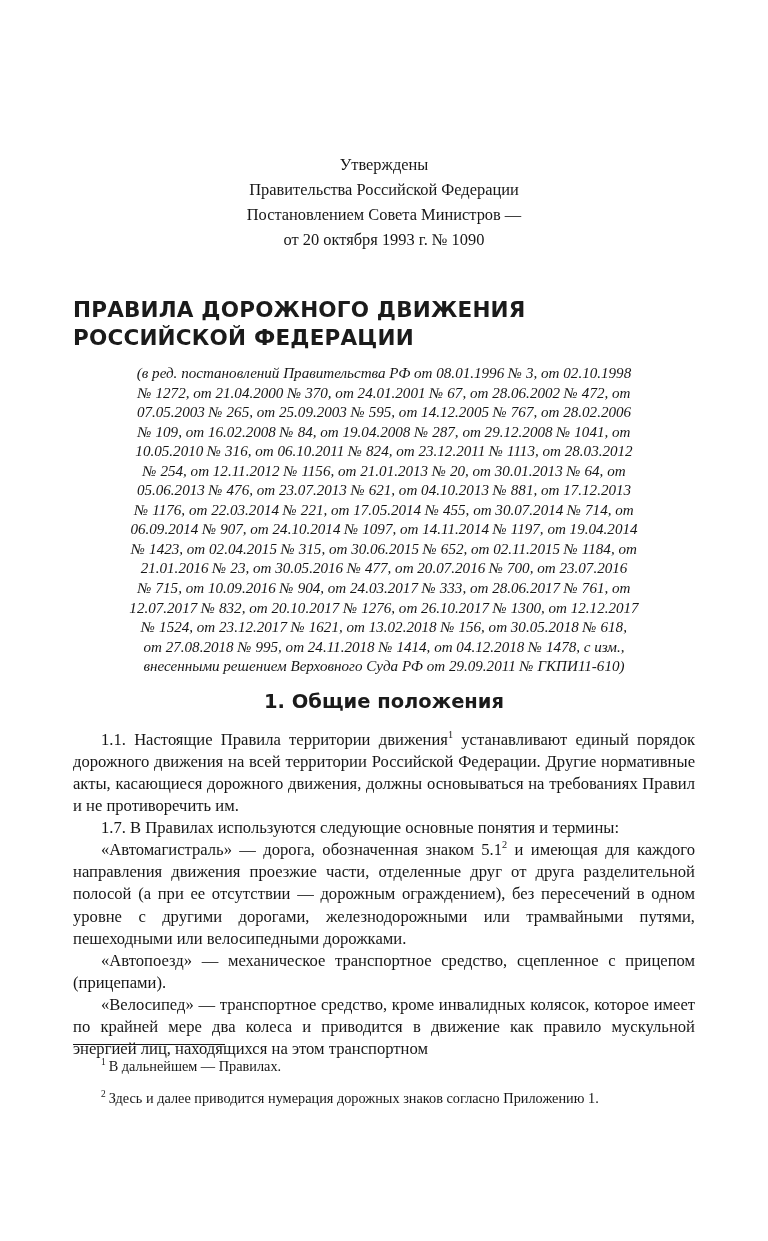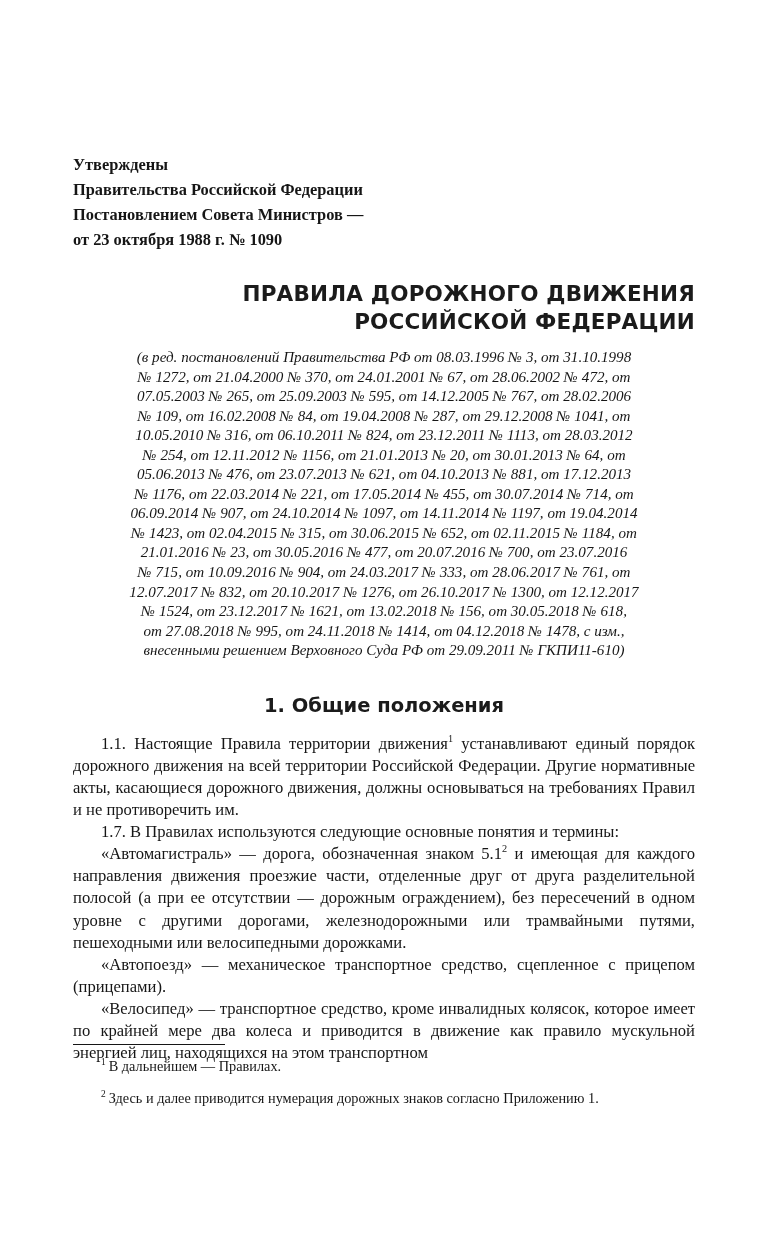--- a/index.html
+++ b/index.html
@@ -20,31 +20,30 @@
   .content {
     position: absolute;
     left: 73px;
     top: 0;
     width: 622px;
   }
 
   
   .approval {
     margin-top: 152px;
-    text-align: left;
+    text-align: center;
     font-size: 16.4px;
     line-height: 25px;
-    font-weight: bold;
   }
   .approval div { white-space: nowrap; }
 
   
   .doc-title {
-    margin-top: 28px;
-    text-align: right;
+    margin-top: 44px;
+    text-align: left;
     font-family: "DejaVu Sans", "Liberation Sans", sans-serif;
     font-weight: bold;
     font-size: 21.5px;
     line-height: 28px;
     letter-spacing: 0.2px;
     color: #1b1b1b;
   }
   .doc-title div { white-space: nowrap; }
 
   
@@ -52,21 +51,21 @@
     margin-top: 12px;
     text-align: center;
     font-style: italic;
     font-size: 15.1px;
     line-height: 19.55px;
   }
   .amendments div { white-space: nowrap; }
 
   
   .section-heading {
-    margin-top: 32px;
+    margin-top: 12px;
     text-align: center;
     font-family: "DejaVu Sans", "Liberation Sans", sans-serif;
     font-weight: bold;
     font-size: 19.5px;
     line-height: 26px;
     color: #1b1b1b;
   }
 
   
   .body-text {
@@ -121,30 +120,30 @@
 </head>
 <body>
 
 <div class="page">
   <div class="content">
 
     <div class="approval">
       <div>Утверждены</div>
       <div>Правительства Российской Федерации</div>
       <div>Постановлением Совета Министров —</div>
-      <div>от 23 октября 1988 г. № 1090</div>
+      <div>от 20 октября 1993 г. № 1090</div>
     </div>
 
     <div class="doc-title">
       <div>ПРАВИЛА ДОРОЖНОГО ДВИЖЕНИЯ</div>
       <div>РОССИЙСКОЙ ФЕДЕРАЦИИ</div>
     </div>
 
     <div class="amendments">
-      <div>(в ред. постановлений Правительства РФ от 08.03.1996 № 3, от 31.10.1998</div>
+      <div>(в ред. постановлений Правительства РФ от 08.01.1996 № 3, от 02.10.1998</div>
       <div>№ 1272, от 21.04.2000 № 370, от 24.01.2001 № 67, от 28.06.2002 № 472, от</div>
       <div>07.05.2003 № 265, от 25.09.2003 № 595, от 14.12.2005 № 767, от 28.02.2006</div>
       <div>№ 109, от 16.02.2008 № 84, от 19.04.2008 № 287, от 29.12.2008 № 1041, от</div>
       <div>10.05.2010 № 316, от 06.10.2011 № 824, от 23.12.2011 № 1113, от 28.03.2012</div>
       <div>№ 254, от 12.11.2012 № 1156, от 21.01.2013 № 20, от 30.01.2013 № 64, от</div>
       <div>05.06.2013 № 476, от 23.07.2013 № 621, от 04.10.2013 № 881, от 17.12.2013</div>
       <div>№ 1176, от 22.03.2014 № 221, от 17.05.2014 № 455, от 30.07.2014 № 714, от</div>
       <div>06.09.2014 № 907, от 24.10.2014 № 1097, от 14.11.2014 № 1197, от 19.04.2014</div>
       <div>№ 1423, от 02.04.2015 № 315, от 30.06.2015 № 652, от 02.11.2015 № 1184, от</div>
       <div>21.01.2016 № 23, от 30.05.2016 № 477, от 20.07.2016 № 700, от 23.07.2016</div>

